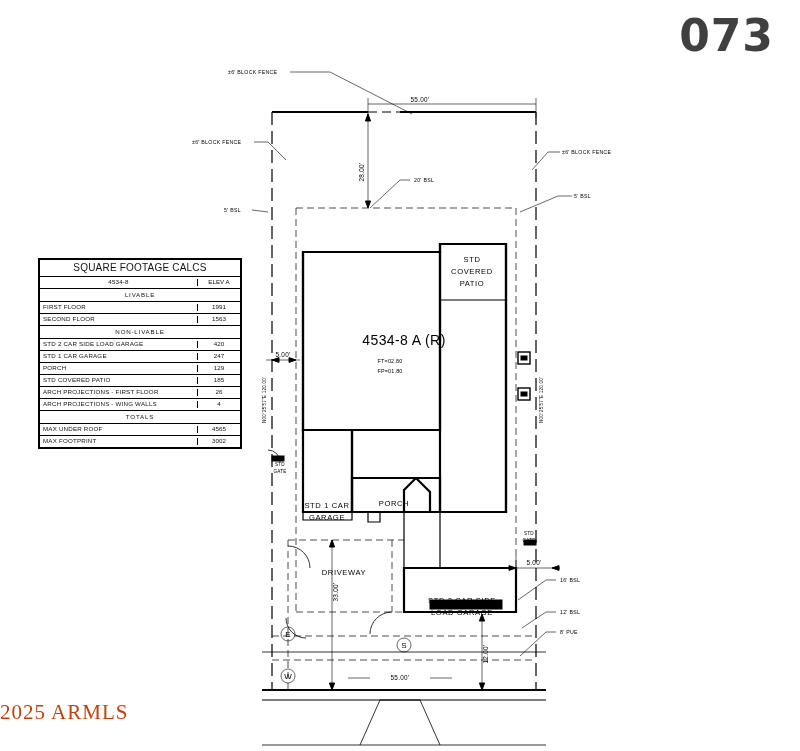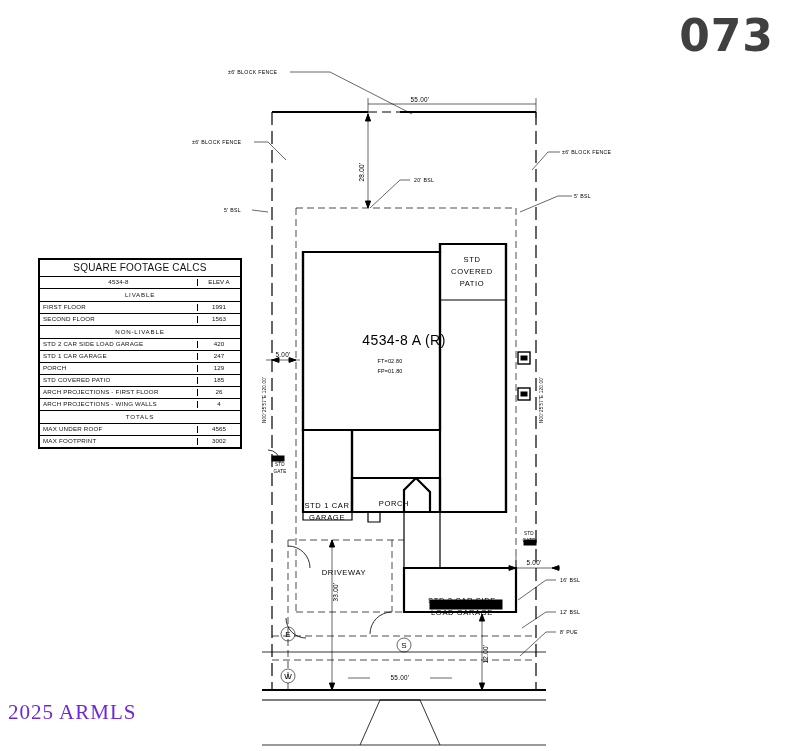--- a/index.html
+++ b/index.html
@@ -21,24 +21,24 @@
     font-family: "DejaVu Sans", sans-serif;
     font-size: 44px;
     font-weight: 700;
     letter-spacing: 1px;
     color: #404040;
     line-height: 1;
   }
 
   
   #watermark {
-    left: 8px; top: 700px;
+    left: 0; top: 700px;
     font-family: "Liberation Serif", serif;
     font-size: 21px;
-    color: #6d28d9;
+    color: #c2410c;
     letter-spacing: 1px;
   }
 
   
   #sf-table {
     left: 38px; top: 258px;
     width: 200px;
     border: 2px solid #000;
     background: #fff;
     font-size: 6.2px;

